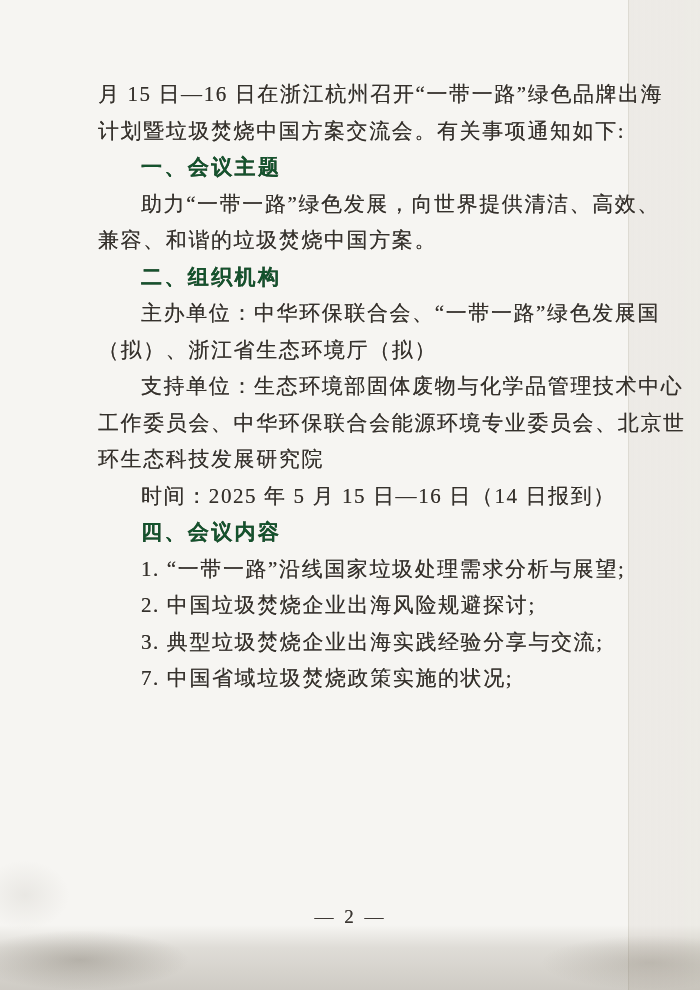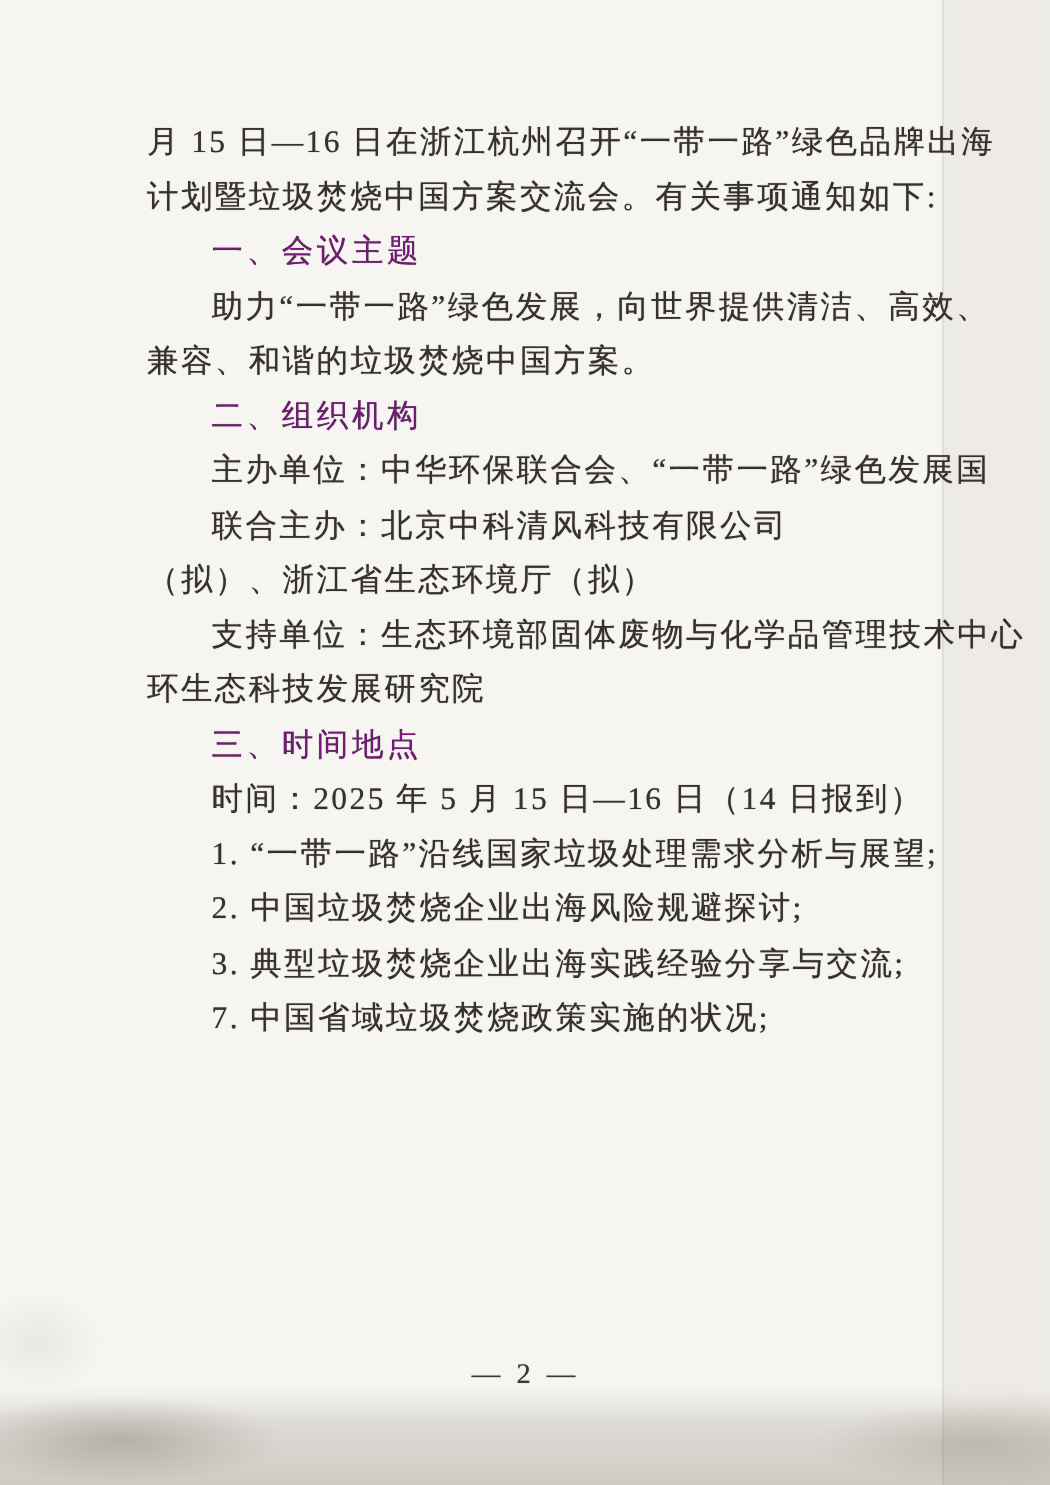--- a/index.html
+++ b/index.html
@@ -76,23 +76,23 @@
     color: #35312c;
     text-shadow: 0 0 0.6px rgba(60, 54, 48, 0.75);
     white-space: nowrap;
   }
   .line.body-indent {
     padding-left: 43px;
   }
   .line.heading {
     padding-left: 43px;
     font-family: "Liberation Sans", "DejaVu Sans", sans-serif;
-    font-weight: 400;
+    font-weight: 700;
     letter-spacing: 2.4px;
-    color: #701a75;
+    color: #14532d;
     text-shadow: 0 0 0.5px rgba(35, 32, 28, 0.8);
   }
   .footer {
     position: absolute;
     left: 98px;
     top: 906px;
     width: 505px;
     text-align: center;
     font-size: 19px;
     letter-spacing: 3px;
@@ -111,26 +111,26 @@
   <div class="smudge-c"></div>
 
   <div class="text-block">
       <div class="line body">月 15 日—16 日在浙江杭州召开“一带一路”绿色品牌出海</div>
       <div class="line body">计划暨垃圾焚烧中国方案交流会。有关事项通知如下:</div>
       <div class="line heading">一、会议主题</div>
       <div class="line body-indent">助力“一带一路”绿色发展，向世界提供清洁、高效、</div>
       <div class="line body">兼容、和谐的垃圾焚烧中国方案。</div>
       <div class="line heading">二、组织机构</div>
       <div class="line body-indent">主办单位：中华环保联合会、“一带一路”绿色发展国</div>
-      <div class="line body-indent">联合主办：北京中科清风科技有限公司</div>
       <div class="line body">（拟）、浙江省生态环境厅（拟）</div>
       <div class="line body-indent">支持单位：生态环境部固体废物与化学品管理技术中心</div>
+      <div class="line body">工作委员会、中华环保联合会能源环境专业委员会、北京世</div>
       <div class="line body">环生态科技发展研究院</div>
-      <div class="line heading">三、时间地点</div>
       <div class="line body-indent">时间：2025 年 5 月 15 日—16 日（14 日报到）</div>
+      <div class="line heading">四、会议内容</div>
       <div class="line body-indent">1. “一带一路”沿线国家垃圾处理需求分析与展望;</div>
       <div class="line body-indent">2. 中国垃圾焚烧企业出海风险规避探讨;</div>
       <div class="line body-indent">3. 典型垃圾焚烧企业出海实践经验分享与交流;</div>
       <div class="line body-indent">7. 中国省域垃圾焚烧政策实施的状况;</div>
     </div>
 
   <div class="footer">— 2 —</div>
 </div>
 
 </body></html>

